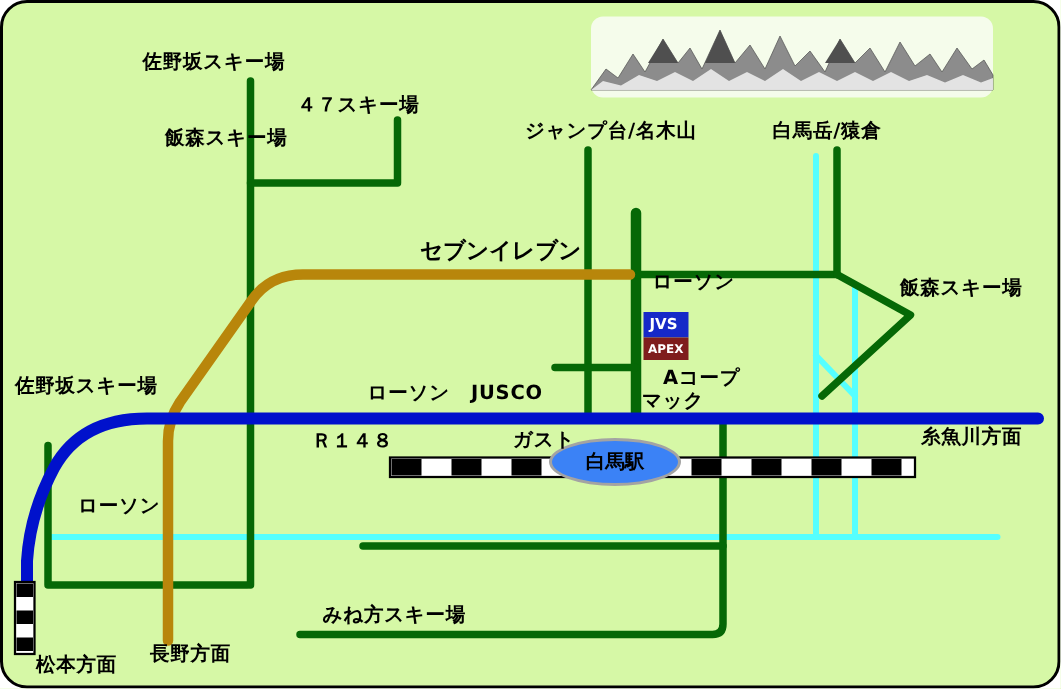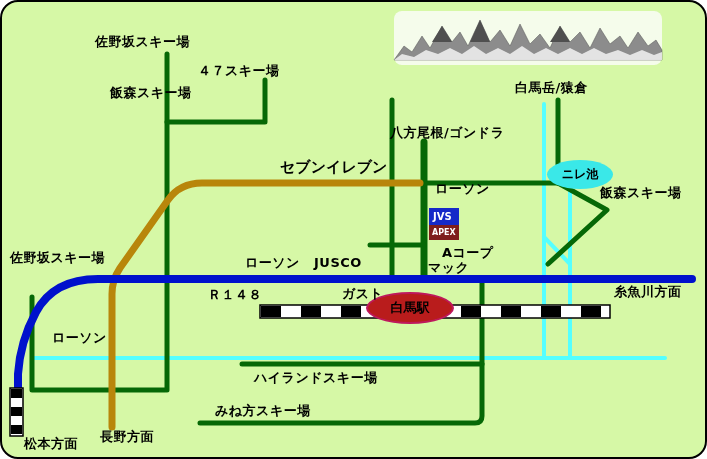--- a/index.html
+++ b/index.html
@@ -9,21 +9,21 @@
     overflow:hidden;
   }
   .map svg{position:absolute;left:0;top:0;}
   .lbl{
     position:absolute;font-size:13px;font-weight:bold;color:#000;
     white-space:nowrap;line-height:1;letter-spacing:0.5px;
   }
   .lbl.small{font-size:15px;letter-spacing:0;text-align:right;}
   .station{
     position:absolute;left:364px;top:290px;width:88px;height:32px;
-    background:#b91c1c;border:2px solid #be185d;border-radius:50%;
+    background:#3b82f6;border:2px solid #a3a3a3;border-radius:50%;
     display:flex;align-items:center;justify-content:center;
     font-weight:bold;font-size:13px;box-sizing:border-box;
   }
   .pond{
     position:absolute;left:545px;top:158px;width:66px;height:29px;
     background:#3ae8e8;border-radius:50%;
     display:flex;align-items:center;justify-content:center;
     font-weight:bold;font-size:12px;
   }
   .logo{position:absolute;left:427px;top:206px;display:flex;flex-direction:column;}
@@ -81,48 +81,44 @@
       <rect x="258" y="303" width="350" height="13" fill="#ffffff" stroke="#000" stroke-width="1.5"></rect>
       <line x1="259" y1="309.5" x2="607" y2="309.5" stroke="#000" stroke-width="11" stroke-dasharray="20 20"></line>
     </g>
 
     <g>
       <rect x="8" y="386" width="13" height="48" fill="#ffffff" stroke="#000" stroke-width="1.5"></rect>
       <line x1="14.5" y1="387" x2="14.5" y2="433" stroke="#000" stroke-width="11" stroke-dasharray="9 9"></line>
     </g>
   </svg>
 
-  <div class="pond">
-    <span>ニレ池</span>
-  </div>
 
   <div class="station">
     <span>白馬駅</span>
   </div>
 
   <div class="logo">
     <span class="jvs">JVS</span>
     <span class="apex">APEX</span>
   </div>
 
   <div class="lbl" style="left:93px;top:33px">佐野坂スキー場</div>
   <div class="lbl" style="left:196px;top:62px">４７スキー場</div>
   <div class="lbl" style="left:108px;top:84px">飯森スキー場</div>
+  <div class="lbl" style="left:348px;top:79px">ジャンプ台/名木山</div>
   <div class="lbl" style="left:513px;top:79px">白馬岳/猿倉</div>
-  <div class="lbl" style="left:388px;top:124px">八方尾根/ゴンドラ</div>
   <div class="lbl small" style="left:278px;top:158px">セブンイレブン</div>
   <div class="lbl" style="left:433px;top:180px">ローソン</div>
   <div class="lbl" style="left:598px;top:184px">飯森スキー場</div>
   <div class="lbl" style="left:8px;top:249px">佐野坂スキー場</div>
   <div class="lbl" style="left:243px;top:254px">ローソン</div>
   <div class="lbl" style="left:312px;top:254px">JUSCO</div>
   <div class="lbl" style="left:440px;top:244px">Aコープ</div>
   <div class="lbl" style="left:426px;top:259px">マック</div>
   <div class="lbl" style="left:612px;top:283px">糸魚川方面</div>
   <div class="lbl" style="left:206px;top:286px">Ｒ１４８</div>
   <div class="lbl" style="left:340px;top:285px">ガスト</div>
   <div class="lbl" style="left:50px;top:329px">ローソン</div>
-  <div class="lbl" style="left:252px;top:369px">ハイランドスキー場</div>
   <div class="lbl" style="left:213px;top:402px">みね方スキー場</div>
   <div class="lbl" style="left:22px;top:435px">松本方面</div>
   <div class="lbl" style="left:98px;top:428px">長野方面</div>
 
 </div>
 
 </body></html>

